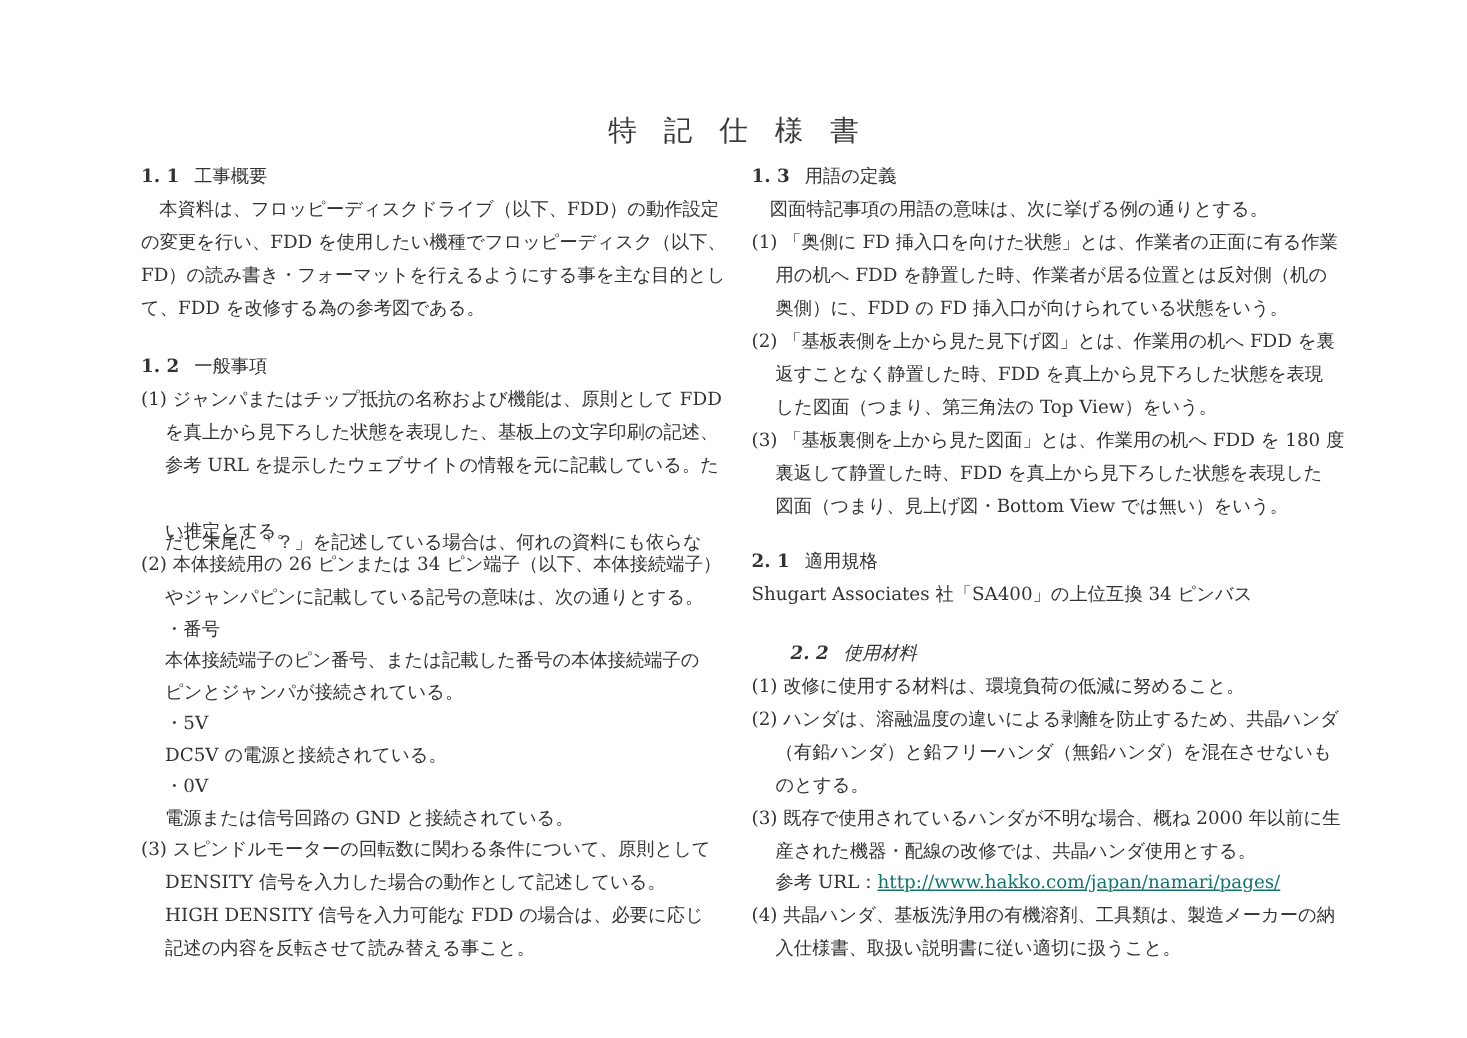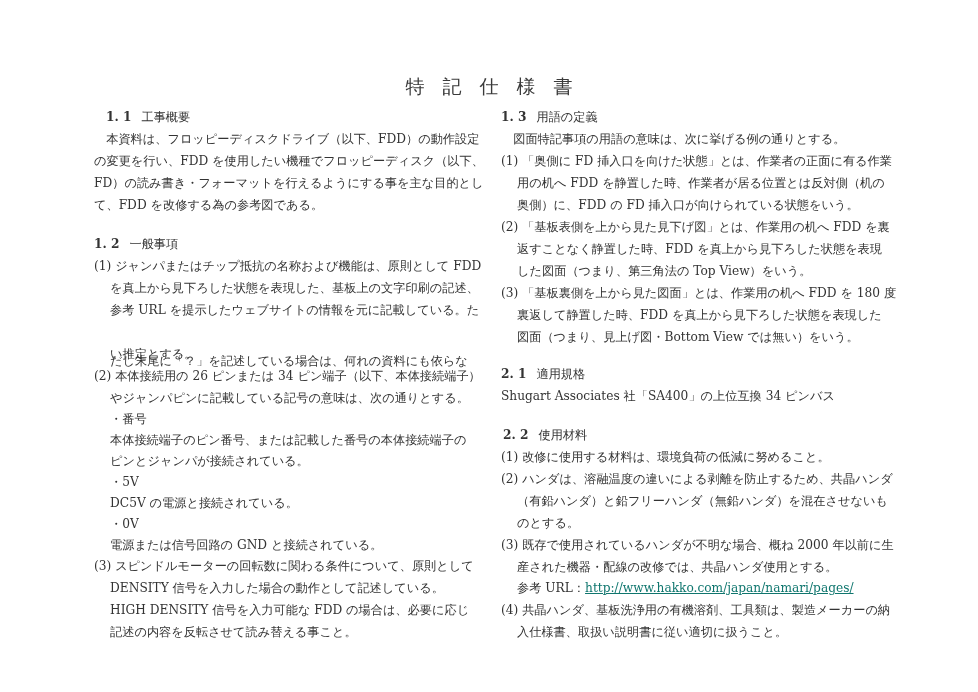--- a/index.html
+++ b/index.html
@@ -14,21 +14,21 @@
   .link { color: #0f766e; text-decoration: underline; }
 </style>
 </head>
 <body>
 
 <div class="page">
 
   <div class="title">特記仕様書</div>
 
   <div>
-    <div class="ln h" style="left:94px;top:109px;margin-left:12px;">
+    <div class="ln h" style="left:94px;top:109px;">
       <span class="num">1. 1</span><span>工事概要</span>
     </div>
     <div class="ln" style="left:94px;top:131px;">　本資料は、フロッピーディスクドライブ（以下、FDD）の動作設定</div>
     <div class="ln" style="left:94px;top:153px;">の変更を行い、FDD を使用したい機種でフロッピーディスク（以下、</div>
     <div class="ln" style="left:94px;top:175px;">FD）の読み書き・フォーマットを行えるようにする事を主な目的とし</div>
     <div class="ln" style="left:94px;top:197px;">て、FDD を改修する為の参考図である。</div>
 
     <div class="ln h" style="left:94px;top:236px;">
       <span class="num">1. 2</span><span>一般事項</span>
     </div>
@@ -65,21 +65,21 @@
     <div class="ln" style="left:501px;top:263px;">　 した図面（つまり、第三角法の Top View）をいう。</div>
     <div class="ln" style="left:501px;top:285px;text-align:right;">(3) 「基板裏側を上から見た図面」とは、作業用の机へ FDD を 180 度</div>
     <div class="ln" style="left:501px;top:307px;">　 裏返して静置した時、FDD を真上から見下ろした状態を表現した</div>
     <div class="ln" style="left:501px;top:329px;">　 図面（つまり、見上げ図・Bottom View では無い）をいう。</div>
 
     <div class="ln h" style="left:501px;top:366px;">
       <span class="num">2. 1</span><span>適用規格</span>
     </div>
     <div class="ln" style="left:501px;top:388px;">Shugart Associates 社「SA400」の上位互換 34 ピンバス</div>
 
-    <div class="ln h" style="left:503px;top:427px;">
+    <div class="ln h" style="left:527px;top:427px;font-style:italic;">
       <span class="num">2. 2</span><span>使用材料</span>
     </div>
     <div class="ln" style="left:501px;top:449px;">(1) 改修に使用する材料は、環境負荷の低減に努めること。</div>
     <div class="ln" style="left:501px;top:471px;">(2) ハンダは、溶融温度の違いによる剥離を防止するため、共晶ハンダ</div>
     <div class="ln" style="left:501px;top:493px;">　 （有鉛ハンダ）と鉛フリーハンダ（無鉛ハンダ）を混在させないも</div>
     <div class="ln" style="left:501px;top:515px;">　 のとする。</div>
     <div class="ln" style="left:501px;top:537px;">(3) 既存で使用されているハンダが不明な場合、概ね 2000 年以前に生</div>
     <div class="ln" style="left:501px;top:559px;">　 産された機器・配線の改修では、共晶ハンダ使用とする。</div>
     <div class="ln" style="left:501px;top:580px;">
       <span>　 参考 URL：</span><span class="link">http://www.hakko.com/japan/namari/pages/</span>

